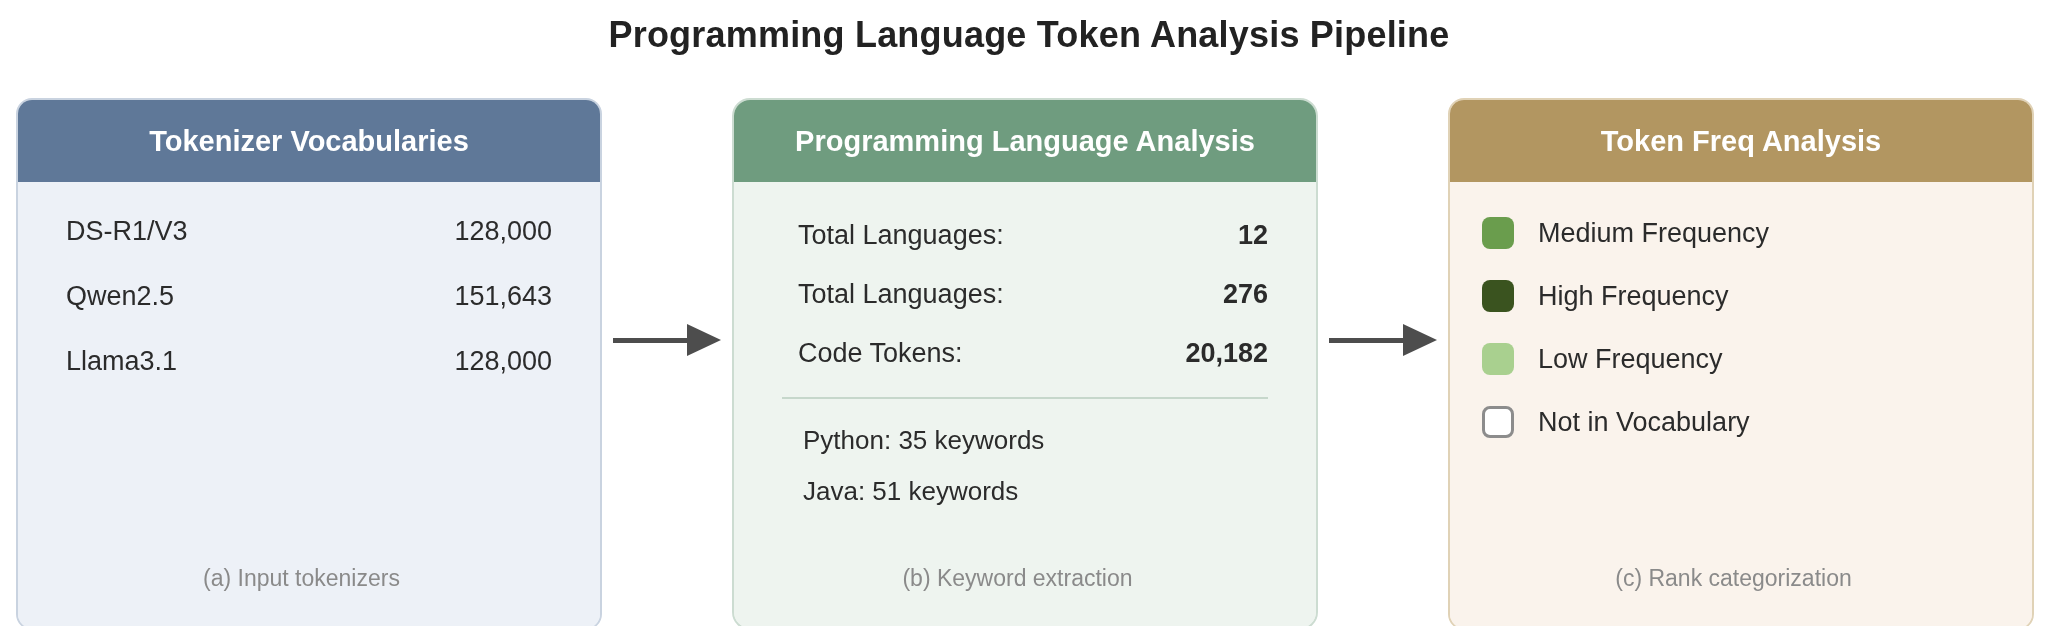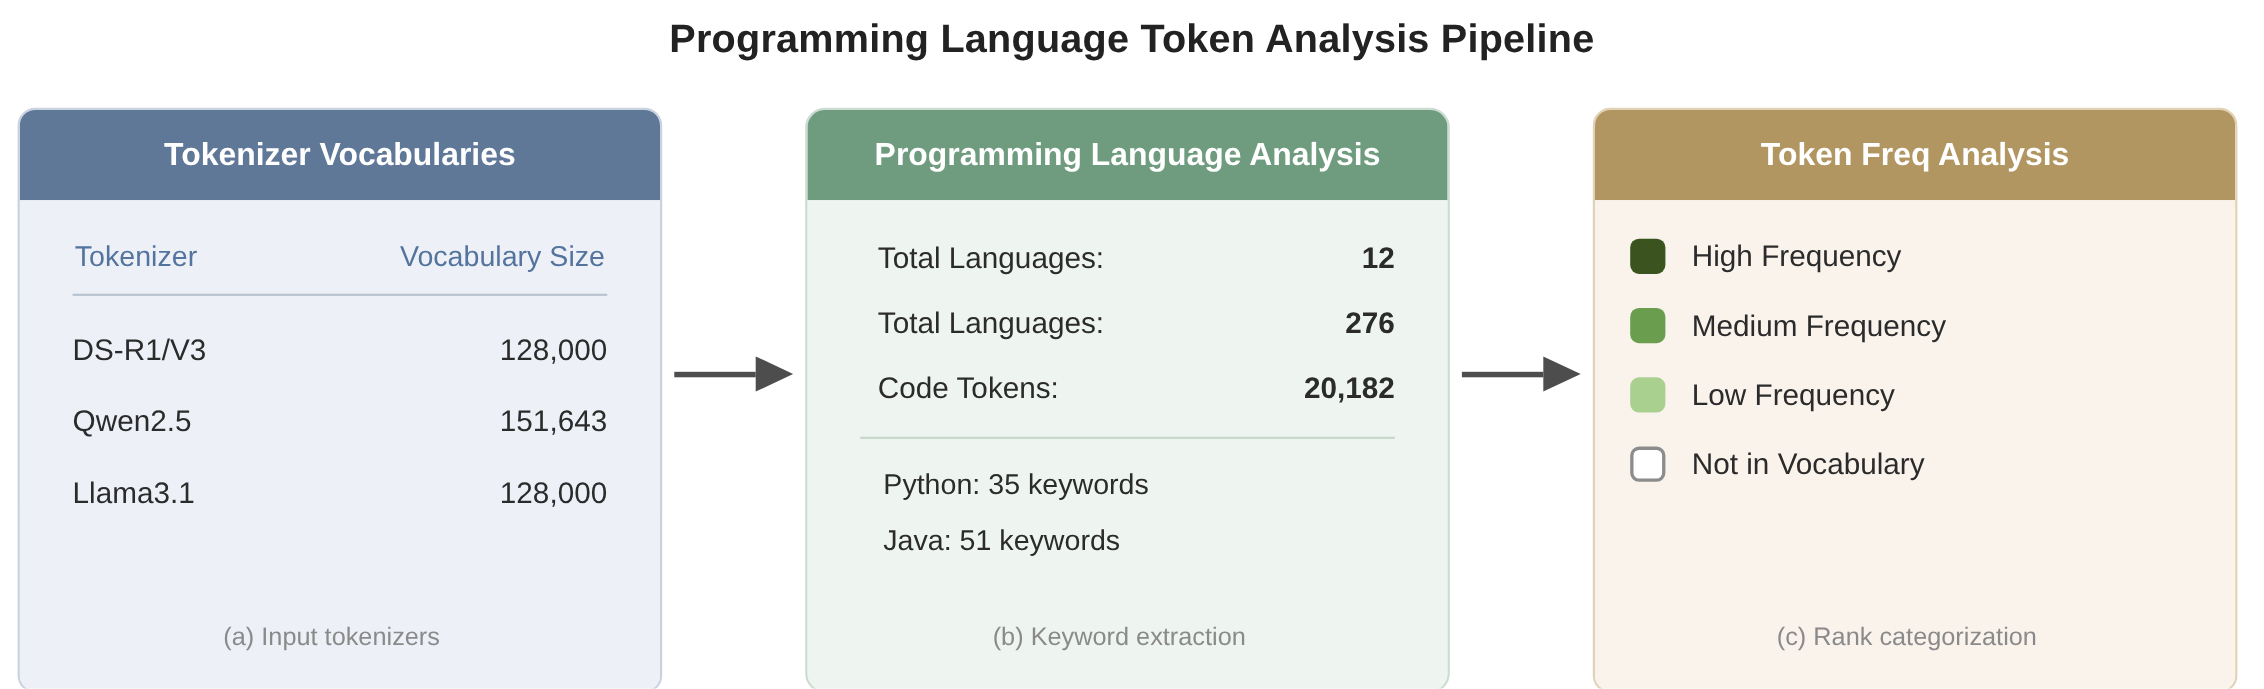--- a/index.html
+++ b/index.html
@@ -60,24 +60,20 @@
 
 <div>
 
   <div class="figure-title">Programming Language Token Analysis Pipeline</div>
 
   <div class="pipeline-row">
 
     <section class="panel panel-a">
       <header class="panel-header" style="background: rgb(95, 120, 152);">Tokenizer Vocabularies</header>
       <div class="panel-body" style="background: rgb(237, 241, 247);">
-        <div class="thead">
-          <span>Tokenizer</span>
-          <span>Vocabulary Size</span>
-        </div>
         <div class="trow">
           <span>DS-R1/V3</span>
           <span>128,000</span>
         </div>
         <div class="trow">
           <span>Qwen2.5</span>
           <span>151,643</span>
         </div>
         <div class="trow">
           <span>Llama3.1</span>
@@ -116,26 +112,26 @@
 
     <div class="arrow">
       <span class="arrow-line"></span>
       <span class="arrow-head"></span>
     </div>
 
     <section class="panel panel-c">
       <header class="panel-header" style="background: rgb(178, 150, 97);">Token Freq Analysis</header>
       <div class="panel-body" style="background: rgb(250, 243, 236);">
         <div class="legend-row">
+          <span class="swatch" style="background: rgb(106, 157, 77);"></span>
+          <span class="legend-label">Medium Frequency</span>
+        </div>
+        <div class="legend-row">
           <span class="swatch" style="background: rgb(58, 83, 31);"></span>
           <span class="legend-label">High Frequency</span>
-        </div>
-        <div class="legend-row">
-          <span class="swatch" style="background: rgb(106, 157, 77);"></span>
-          <span class="legend-label">Medium Frequency</span>
         </div>
         <div class="legend-row">
           <span class="swatch" style="background: rgb(169, 208, 143);"></span>
           <span class="legend-label">Low Frequency</span>
         </div>
         <div class="legend-row">
           <span class="swatch swatch-outline" style="background: rgb(255, 255, 255);"></span>
           <span class="legend-label">Not in Vocabulary</span>
         </div>
         <div class="caption">(c) Rank categorization</div>

